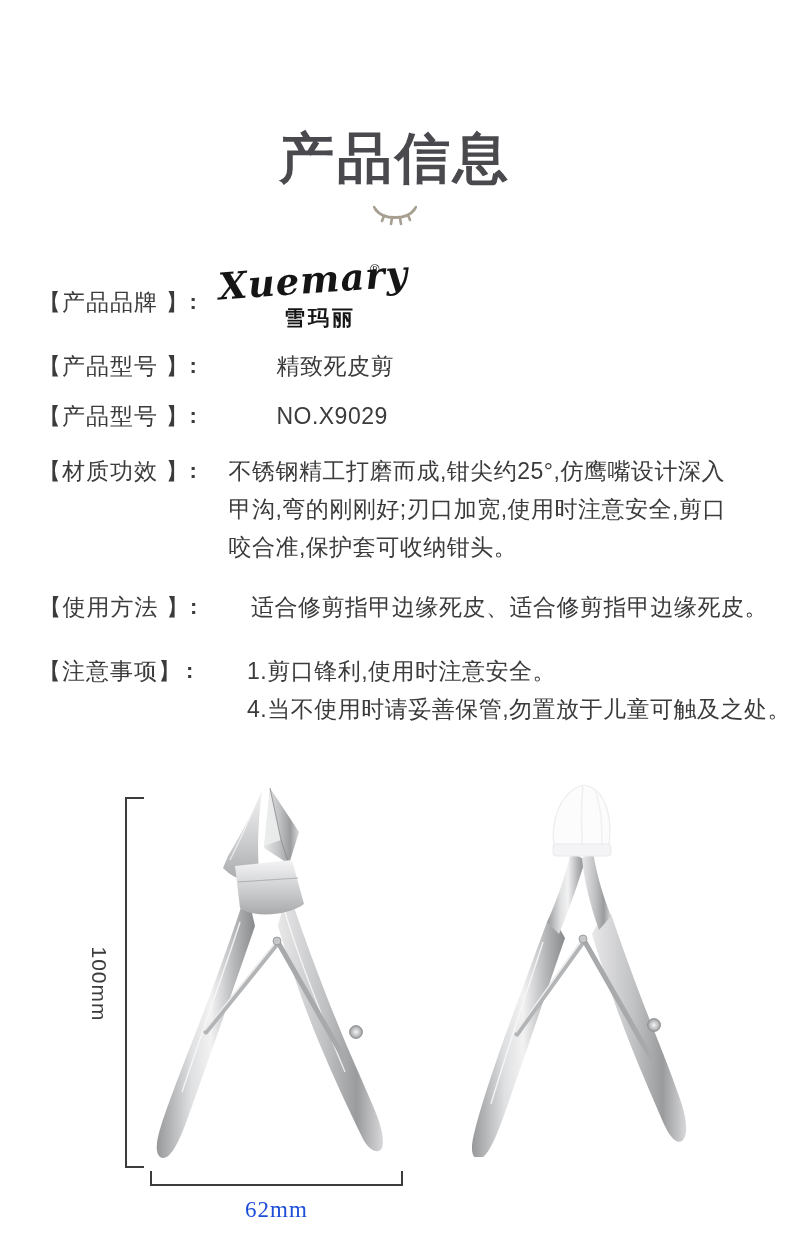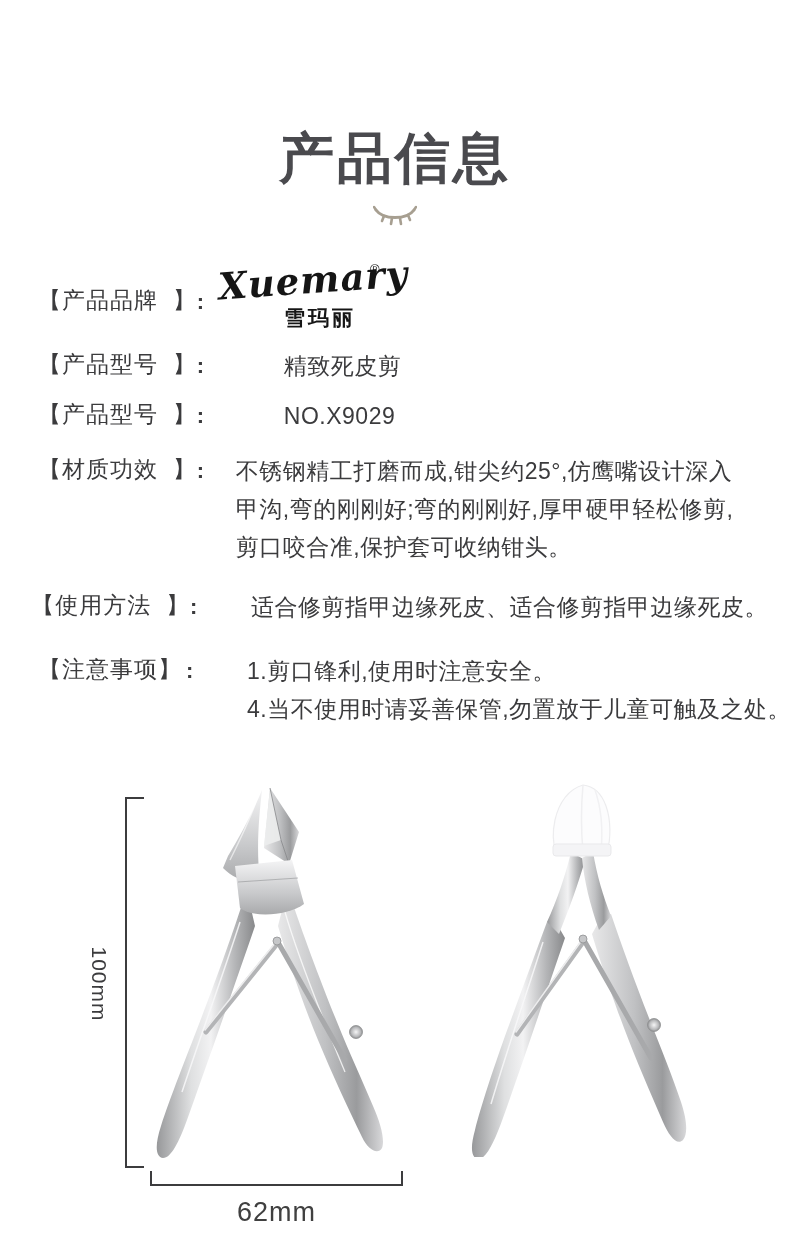--- a/index.html
+++ b/index.html
@@ -14,21 +14,21 @@
   .title {
     position:absolute; top:122px; left:0; width:790px;
     text-align:center; font-size:55px; font-weight:bold;
     letter-spacing:3px; color:#4a4a4e;
   }
   .eyelash { position:absolute; top:203px; left:373px; width:44px; height:26px; }
   
   .info-row { position:absolute; left:38px; width:730px; display:flex; align-items:flex-start; }
   .row-label {
     flex:0 0 148px; font-size:23px; letter-spacing:1px;
-    line-height:38px; color:#3b3b3d; white-space:nowrap;font-family:Liberation Mono, monospace;
+    line-height:38px; color:#3b3b3d; white-space:nowrap;
   }
   .row-colon { flex:0 0 10px; font-size:22px; line-height:38px; font-weight:bold; }
   .row-value { font-size:23px; line-height:38px; letter-spacing:0.5px; color:#3b3b3d; }
   .indent-a { padding-left:29px; }
   .indent-b { padding-left:3px; }
   .val-wrap  { width:540px; }
   .val-line  { white-space:nowrap;margin-left:48px; }
   
   .brand-logo { position:absolute; left:218px; top:262px; width:190px; height:78px; color:#151515; }
   .brand-script {
@@ -49,21 +49,21 @@
     position:absolute; left:55px; top:971px; width:86px; height:26px;
     font-size:21px; text-align:center; color:#3b3b3d; letter-spacing:1px;
     transform:rotate(90deg);
   }
   .dim-h {
     position:absolute; left:150px; top:1171px; width:253px; height:15px;
     border-bottom:2px solid #3c3c3e; border-left:2px solid #3c3c3e; border-right:2px solid #3c3c3e;
   }
   .dim-h-label {
     position:absolute; left:150px; top:1197px; width:253px;
-    font-size:27px; text-align:center; color:#404040; letter-spacing:1px;
+    font-size:23px; text-align:center; color:#1d4ed8; letter-spacing:1px;font-family:Liberation Serif, serif;
   }
 </style>
 </head>
 <body>
 
 <div id="page">
 
   <div class="title">产品信息</div>
 
   <svg class="eyelash" viewBox="0 0 44 26">
@@ -94,21 +94,21 @@
 
   <div class="info-row" style="top:397px;align-items:flex-end;">
     <span class="row-label">【产品型号 】</span>
     <span class="row-colon">:</span>
     <span class="row-value indent-a val-line">NO.X9029</span>
   </div>
 
   <div class="info-row" style="top:452px;">
     <span class="row-label">【材质功效 】</span>
     <span class="row-colon">:</span>
-    <span class="row-value indent-a val-wrap">不锈钢精工打磨而成,钳尖约25°,仿鹰嘴设计深入甲沟,弯的刚刚好;弯的刚刚好,厚甲硬甲轻松修剪,剪口咬合准,保护套可收纳钳头。</span>
+    <span class="row-value indent-a val-wrap">不锈钢精工打磨而成,钳尖约25°,仿鹰嘴设计深入甲沟,弯的刚刚好;刃口加宽,使用时注意安全,剪口咬合准,保护套可收纳钳头。</span>
   </div>
 
   <div class="info-row" style="top:588px;justify-content:flex-end;">
     <span class="row-label">【使用方法 】</span>
     <span class="row-colon">:</span>
     <span class="row-value indent-b val-line">适合修剪指甲边缘死皮、适合修剪指甲边缘死皮。</span>
   </div>
 
   <div class="info-row" style="top:652px;">
     <span class="row-label">【注意事项】</span>

